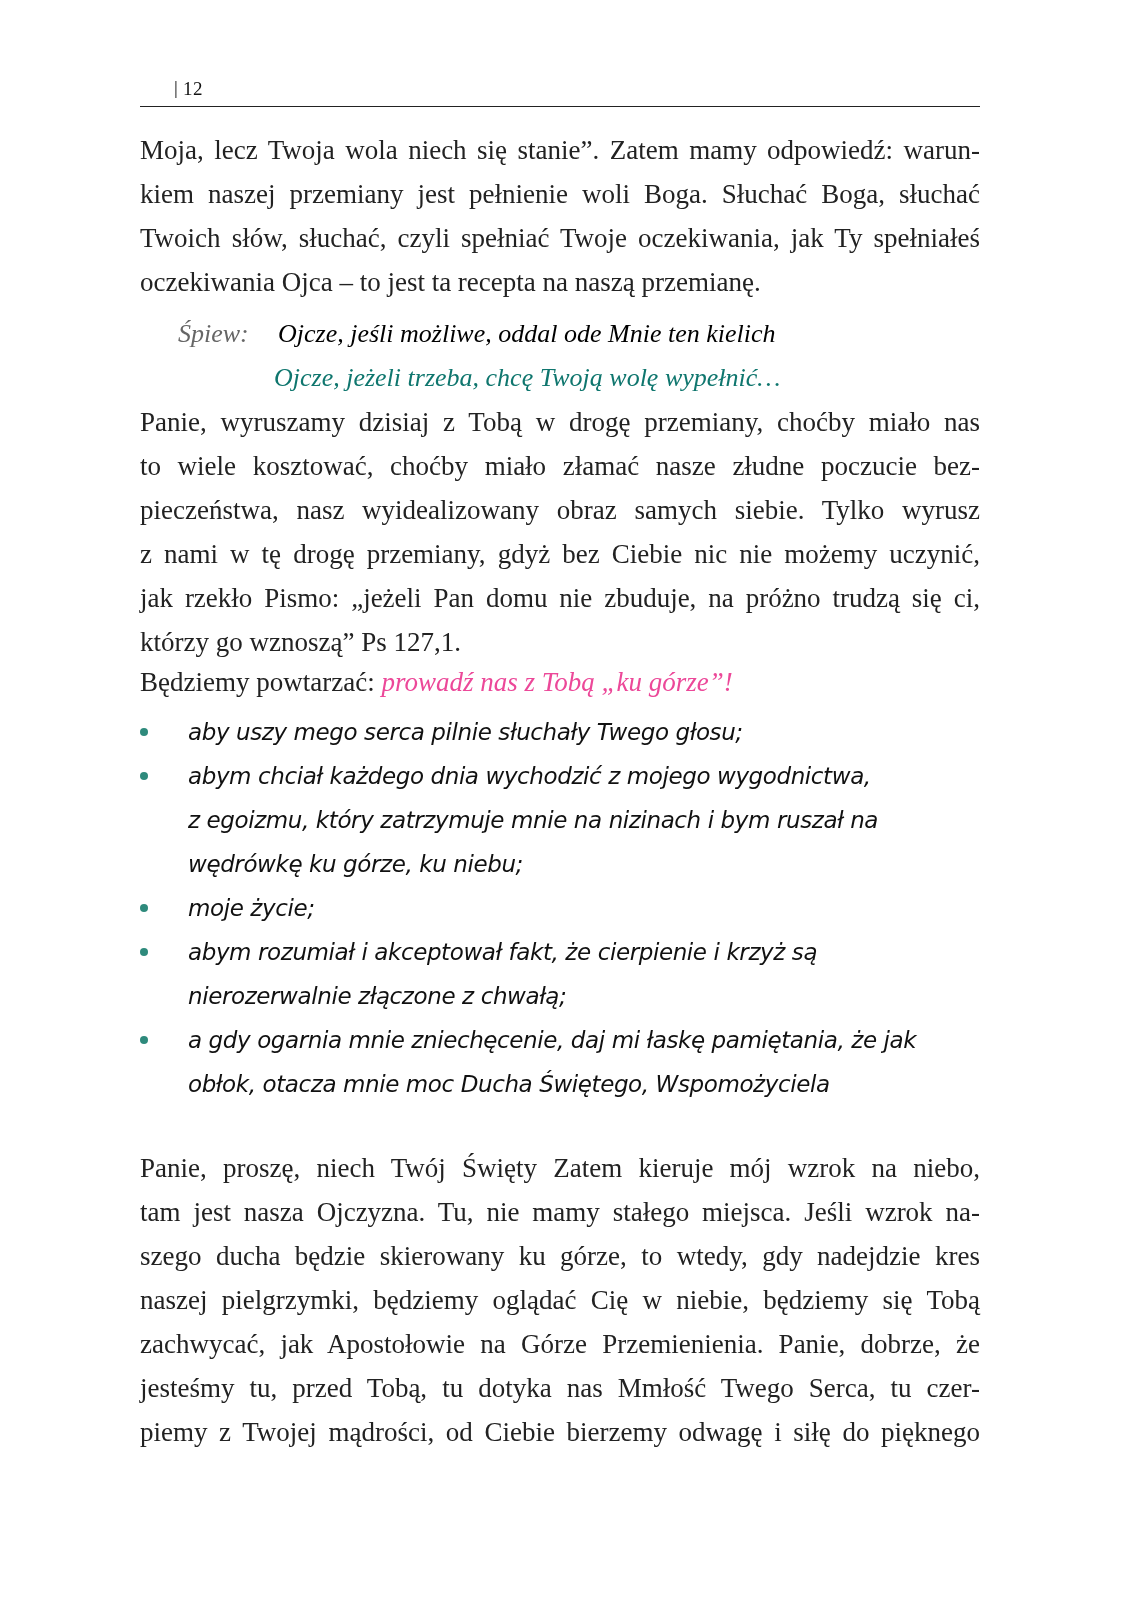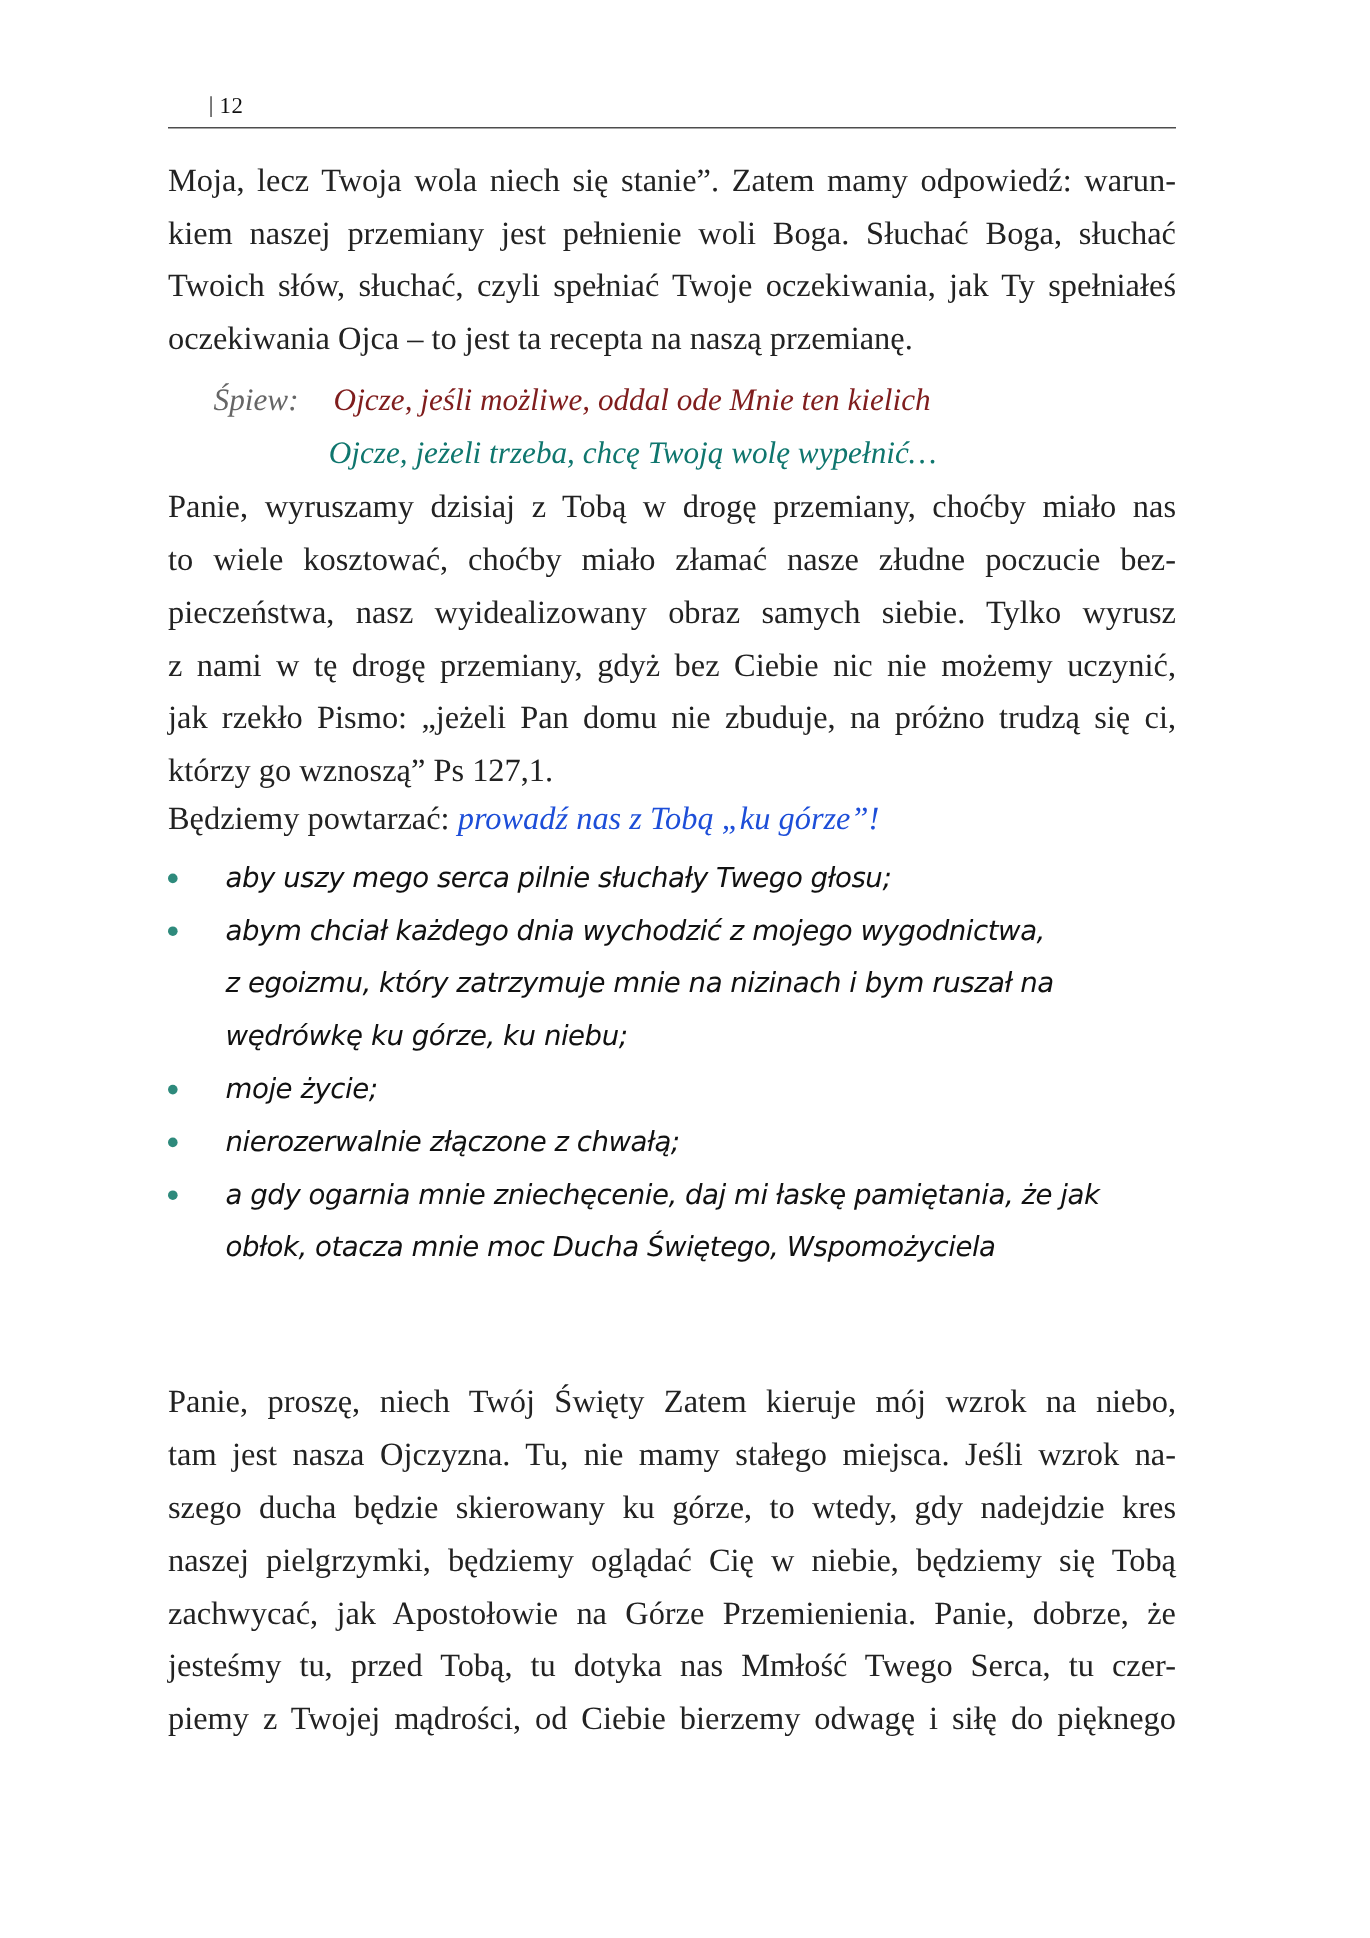--- a/index.html
+++ b/index.html
@@ -7,24 +7,24 @@
   .page { position: absolute; left: 140px; top: 0; width: 840px; }
   .header { position: absolute; top: 76px; left: 0; width: 840px; height: 30px;
     border-bottom: 1.5px solid #222; font-family: "Liberation Serif", serif; font-size: 19px; }
   .header .pnum { color: #111; position: absolute; left: 0; top: 2px; letter-spacing: 0.5px; margin-left: 43px; }
   .header .sep { position: absolute; left: 34px; top: 1px; color:#111; }
   .header .title { position: absolute; left: 42px; top: 2px; color: #a3174f; font-style: italic; letter-spacing: 0.3px; }
   .serif { font-family: "Liberation Serif", serif; font-size: 27px; color: #222; line-height: 44px; }
   .para { position: absolute; left: 0; width: 840px; text-align: justify; }
   .line { display: block; height: 44px; white-space: nowrap; text-align-last: justify; text-align: justify; }
   .line.last { text-align-last: left; }
-  .teal { color: #1d4ed8; font-style: italic; }
+  .teal { color: #ec4899; font-style: italic; }
   .song { position: absolute; top: 312px; left: 38px; font-family: "Liberation Serif", serif; font-size: 26px; line-height: 44px; font-style: italic; }
   .song .lbl { color: #666; position: absolute; left: 0; top: 0; }
-  .song .l1 { position: absolute; left: 100px; top: 0; white-space: nowrap; color: #7f1d1d; }
+  .song .l1 { position: absolute; left: 100px; top: 0; white-space: nowrap; color: #000000; }
   .song .l2 { position: absolute; left: 96px; top: 44px; white-space: nowrap; color: #0f766e; }
   .bullets { position: absolute; left: 0; top: 710px; width: 840px; font-family: "DejaVu Sans", sans-serif; font-style: italic; font-size: 23px; color: #111; }
   .bullet { position: relative; padding-left: 48px; margin-bottom: 0; }
   .bullet .dot { position: absolute; left: 0; top: 18px; width: 8px; height: 8px; border-radius: 50%; background: #2e8a7c; }
   .bullet .bl { display: block; height: 44px; line-height: 44px; white-space: nowrap; letter-spacing: -0.4px; }
 </style>
 </head>
 <body>
 
 <div class="page">
@@ -69,20 +69,21 @@
       <span class="bl">abym chciał każdego dnia wychodzić z mojego wygodnictwa,</span>
       <span class="bl">z egoizmu, który zatrzymuje mnie na nizinach i bym ruszał na</span>
       <span class="bl">wędrówkę ku górze, ku niebu;</span>
     </div>
     <div class="bullet">
       <span class="dot"></span>
       <span class="bl">moje życie;</span>
     </div>
     <div class="bullet">
       <span class="dot"></span>
+      <span class="bl">abym rozumiał i akceptował fakt, że cierpienie i krzyż są</span>
       <span class="bl">nierozerwalnie złączone z chwałą;</span>
     </div>
     <div class="bullet">
       <span class="dot"></span>
       <span class="bl">a gdy ogarnia mnie zniechęcenie, daj mi łaskę pamiętania, że jak</span>
       <span class="bl">obłok, otacza mnie moc Ducha Świętego, Wspomożyciela</span>
     </div>
   </div>
 
   <div class="para serif" style="top:1146px;">

